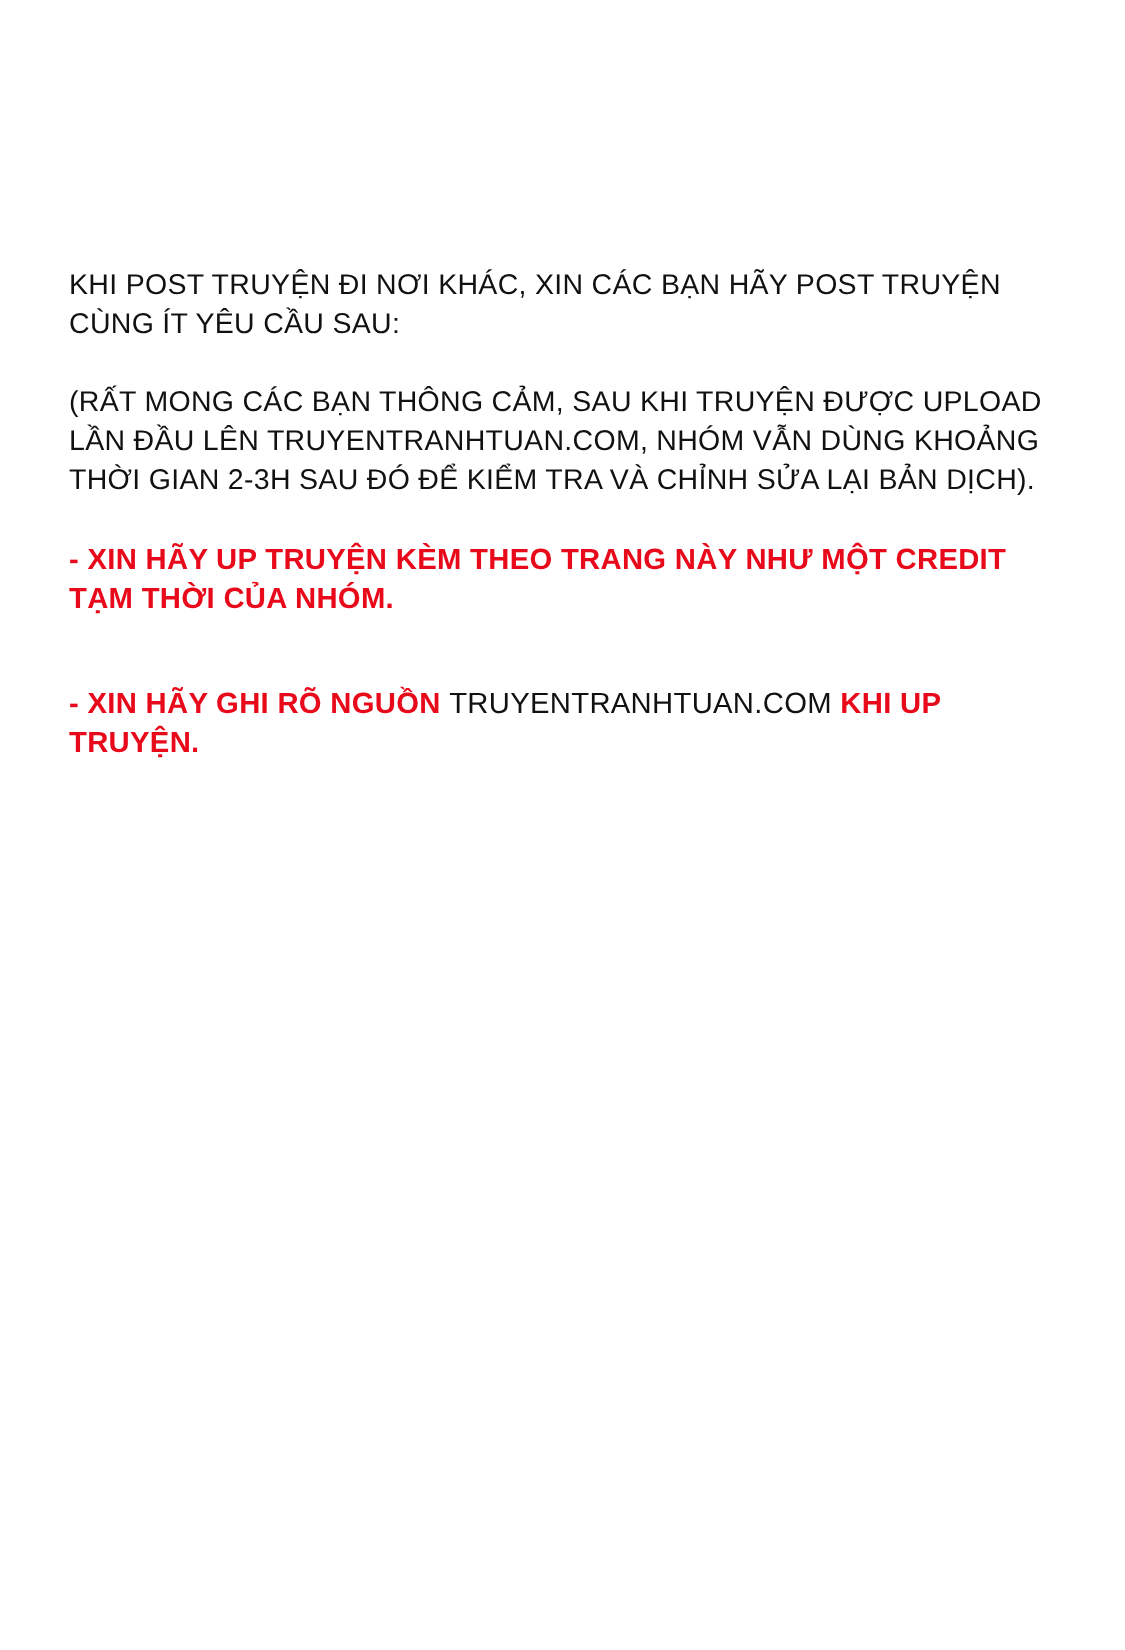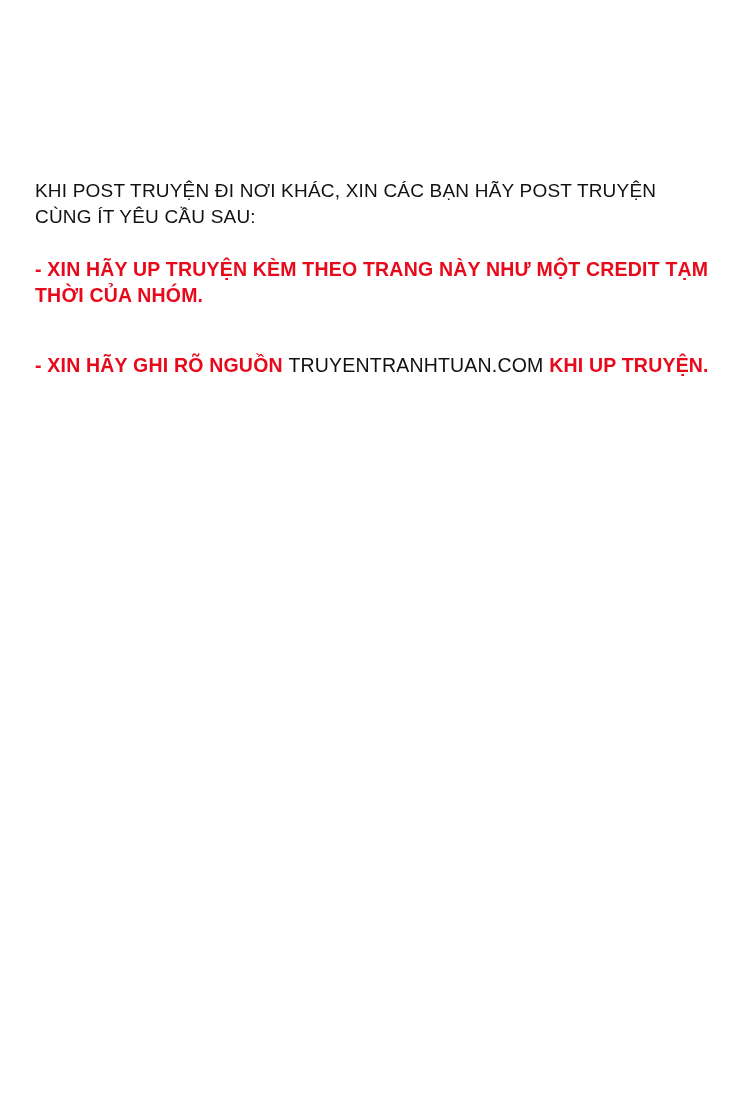--- a/index.html
+++ b/index.html
@@ -20,21 +20,21 @@
     background: #ffffff;
     box-sizing: border-box;
   }
   .notice {
     position: absolute;
     left: 34px;
     top: 178px;
     width: 684px;
   }
   .para {
-    margin: 0 0 20px 1px;
+    margin: 0 0 20px 12px;
     font-size: 19.5px;
     line-height: 26px;
     letter-spacing: 0.2px;
     font-weight: 400;
     color: #1a1a1a;
   }
   .para:last-child { margin-bottom: 0; }
 
   .black { color: #111111; }
   .red   { color: #e8091a; font-weight: 700; }
@@ -66,20 +66,21 @@
 </style>
 </head>
 <body>
 
 <div class="page">
   <div class="notice">
 
     <p class="para p-intro black">KHI POST TRUYỆN ĐI NƠI KHÁC, XIN CÁC BẠN HÃY POST TRUYỆN CÙNG ÍT YÊU CẦU SAU:</p>
 
 
+    <p class="para p-rule1-note">(RẤT MONG CÁC BẠN THÔNG CẢM, SAU KHI TRUYỆN ĐƯỢC UPLOAD LẦN ĐẦU LÊN TRUYENTRANHTUAN.COM, NHÓM VẪN DÙNG KHOẢNG THỜI GIAN 2-3H SAU ĐÓ ĐỂ KIỂM TRA VÀ CHỈNH SỬA LẠI BẢN DỊCH).</p>
 
     <p class="para p-rule3 red">- XIN HÃY UP TRUYỆN KÈM THEO TRANG NÀY NHƯ MỘT CREDIT TẠM THỜI CỦA NHÓM.</p>
 
     <p class="para p-rule2 mixed"><span>- XIN HÃY GHI RÕ NGUỒN </span><span class="inblack">TRUYENTRANHTUAN.COM</span><span> KHI UP TRUYỆN.</span></p>
 
 
   </div>
 </div>
 
 </body></html>

